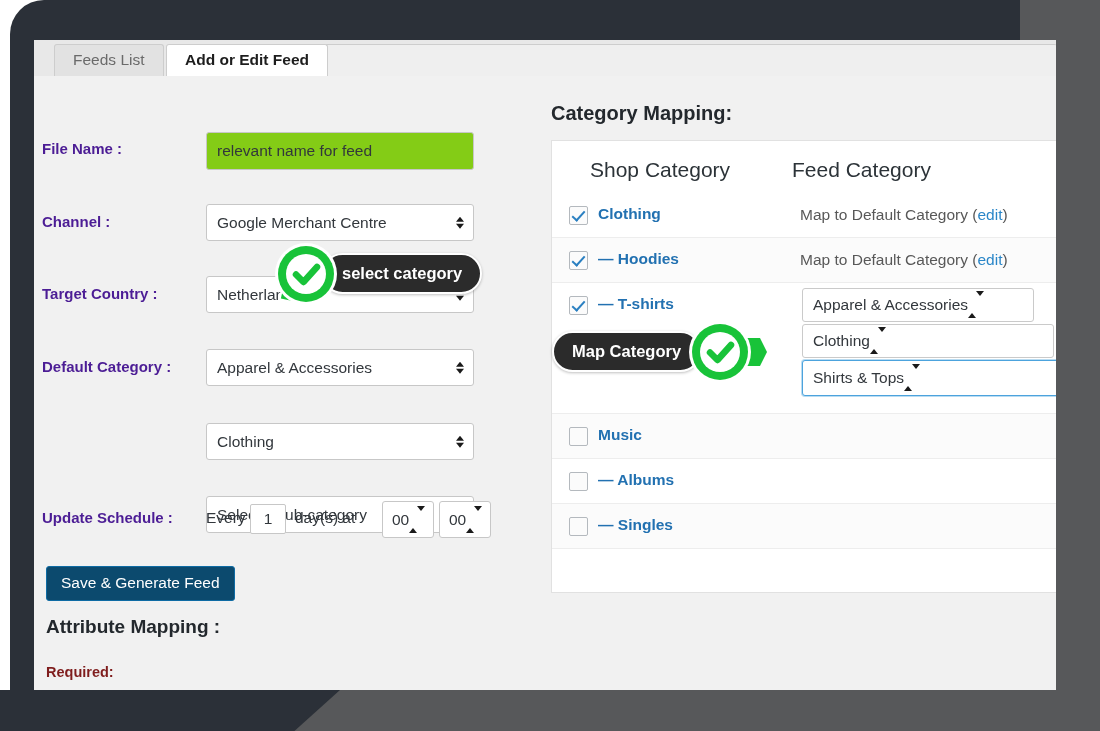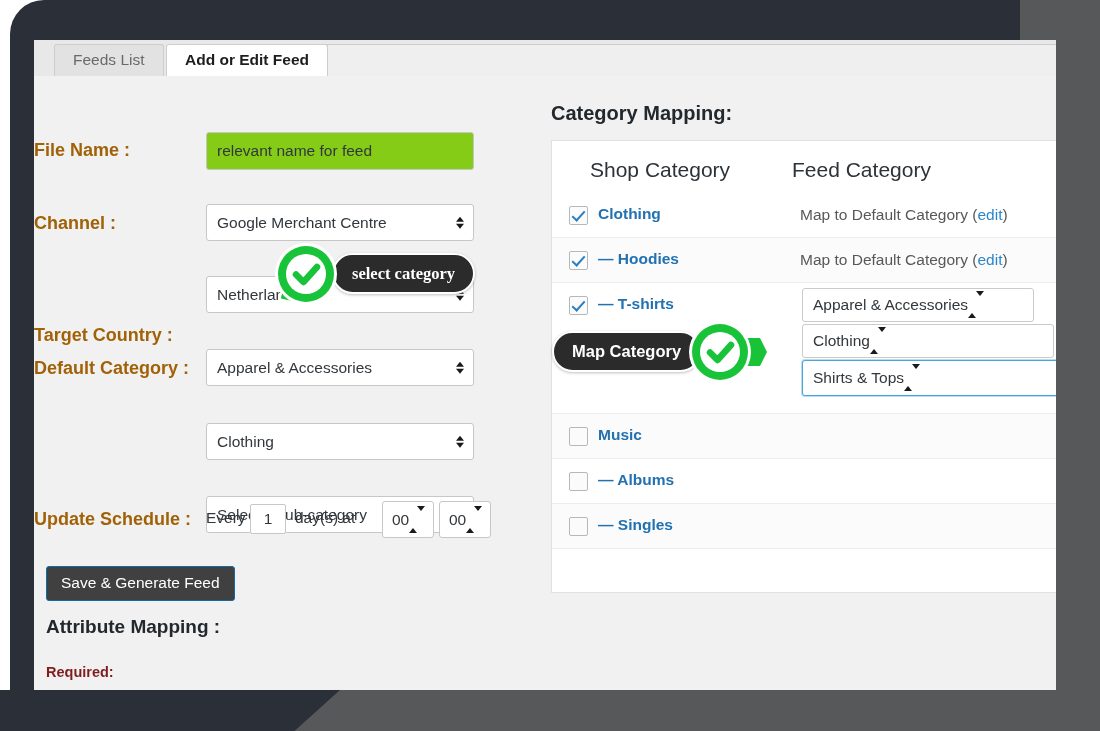--- a/index.html
+++ b/index.html
@@ -126,24 +126,24 @@
     width: 1022px; height: 614px;
     background: #f1f1f1;
   }
 
   
   .leftcol { position: absolute; left: 0; top: 0; width: 480px; }
 
   .frow { position: absolute; left: 0; width: 480px; }
   .flabel {
     position: absolute;
-    left: 0;
-    font-size: 18px;
-    font-weight: bold;
-    color: #a16207;
+    left: 8px;
+    font-size: 15px;
+    font-weight: bold;
+    color: #4c1d95;
     white-space: nowrap;
   }
   .ctl {
     position: absolute;
     left: 172px;
     box-sizing: border-box;
     background: #84cc16;
     border: 1px solid #c7c7c7;
     border-radius: 3px;
     font-size: 15.5px;
@@ -211,21 +211,21 @@
     display: flex;
     align-items: center;
     padding-left: 9px;
     cursor: pointer;
   }
 
   .savebtn {
     position: absolute;
     left: 12px;
     box-sizing: border-box;
-    background: #404040;
+    background: #0c4a6e;
     border: 1px solid #0e6ba4;
     border-radius: 3px;
     color: #ffffff;
     font-size: 15.5px;
     padding: 7px 14px 8px 14px;
     cursor: pointer;
     font-family: "Liberation Sans", sans-serif;
   }
   .h-attr {
     position: absolute;
@@ -407,21 +407,21 @@
         <div class="sel ctl" style="top:0px; width:268px; height:37px; padding-left:10px;">
           <span>Google Merchant Centre</span>
           <span class="arrows">
               <i class="up"></i>
               <i class="dn"></i>
             </span>
         </div>
       </div>
 
       <div class="frow" style="top:200px;">
-        <div class="flabel" style="top:9px;margin-top:40px;">Target Country :</div>
+        <div class="flabel" style="top:9px;">Target Country :</div>
         <div class="sel ctl" style="top:0px; width:268px; height:37px;">
           <span>Netherlands</span>
           <span class="arrows">
               <i class="up"></i>
               <i class="dn"></i>
             </span>
         </div>
       </div>
 
       <div class="frow" style="top:273px;">
@@ -531,21 +531,21 @@
           <div class="sep"></div>
         </div>
 
       </div>
     </div>
 
   </div>
 </div>
 
 <div class="callout" style="left:270px; top:240px;">
-  <div class="pill" style="left:62px; top:13px;font-family:Liberation Serif, serif;">
+  <div class="pill" style="left:52px; top:13px;">
     <span>select category</span>
   </div>
   <div class="badge" style="left:0px; top:0px;">
     <svg width="74" height="76" viewBox="0 0 74 76">
       <path d="M10 62 L10 46 L26 62 Z" fill="#ffffff" transform="rotate(12 18 54)"></path>
       <path d="M12 60 L12 47 L25 60 Z" fill="#18c339" transform="rotate(12 18 54)"></path>
       <circle cx="36" cy="34" r="31" fill="#ffffff"></circle>
       <circle cx="36" cy="34" r="28" fill="#18c339"></circle>
       <circle cx="36" cy="34" r="20" fill="#ffffff"></circle>
       <path d="M26 34.5 L33.5 42 L47 27" stroke="#18c339" stroke-width="6.5" fill="none" stroke-linecap="round" stroke-linejoin="round"></path>

